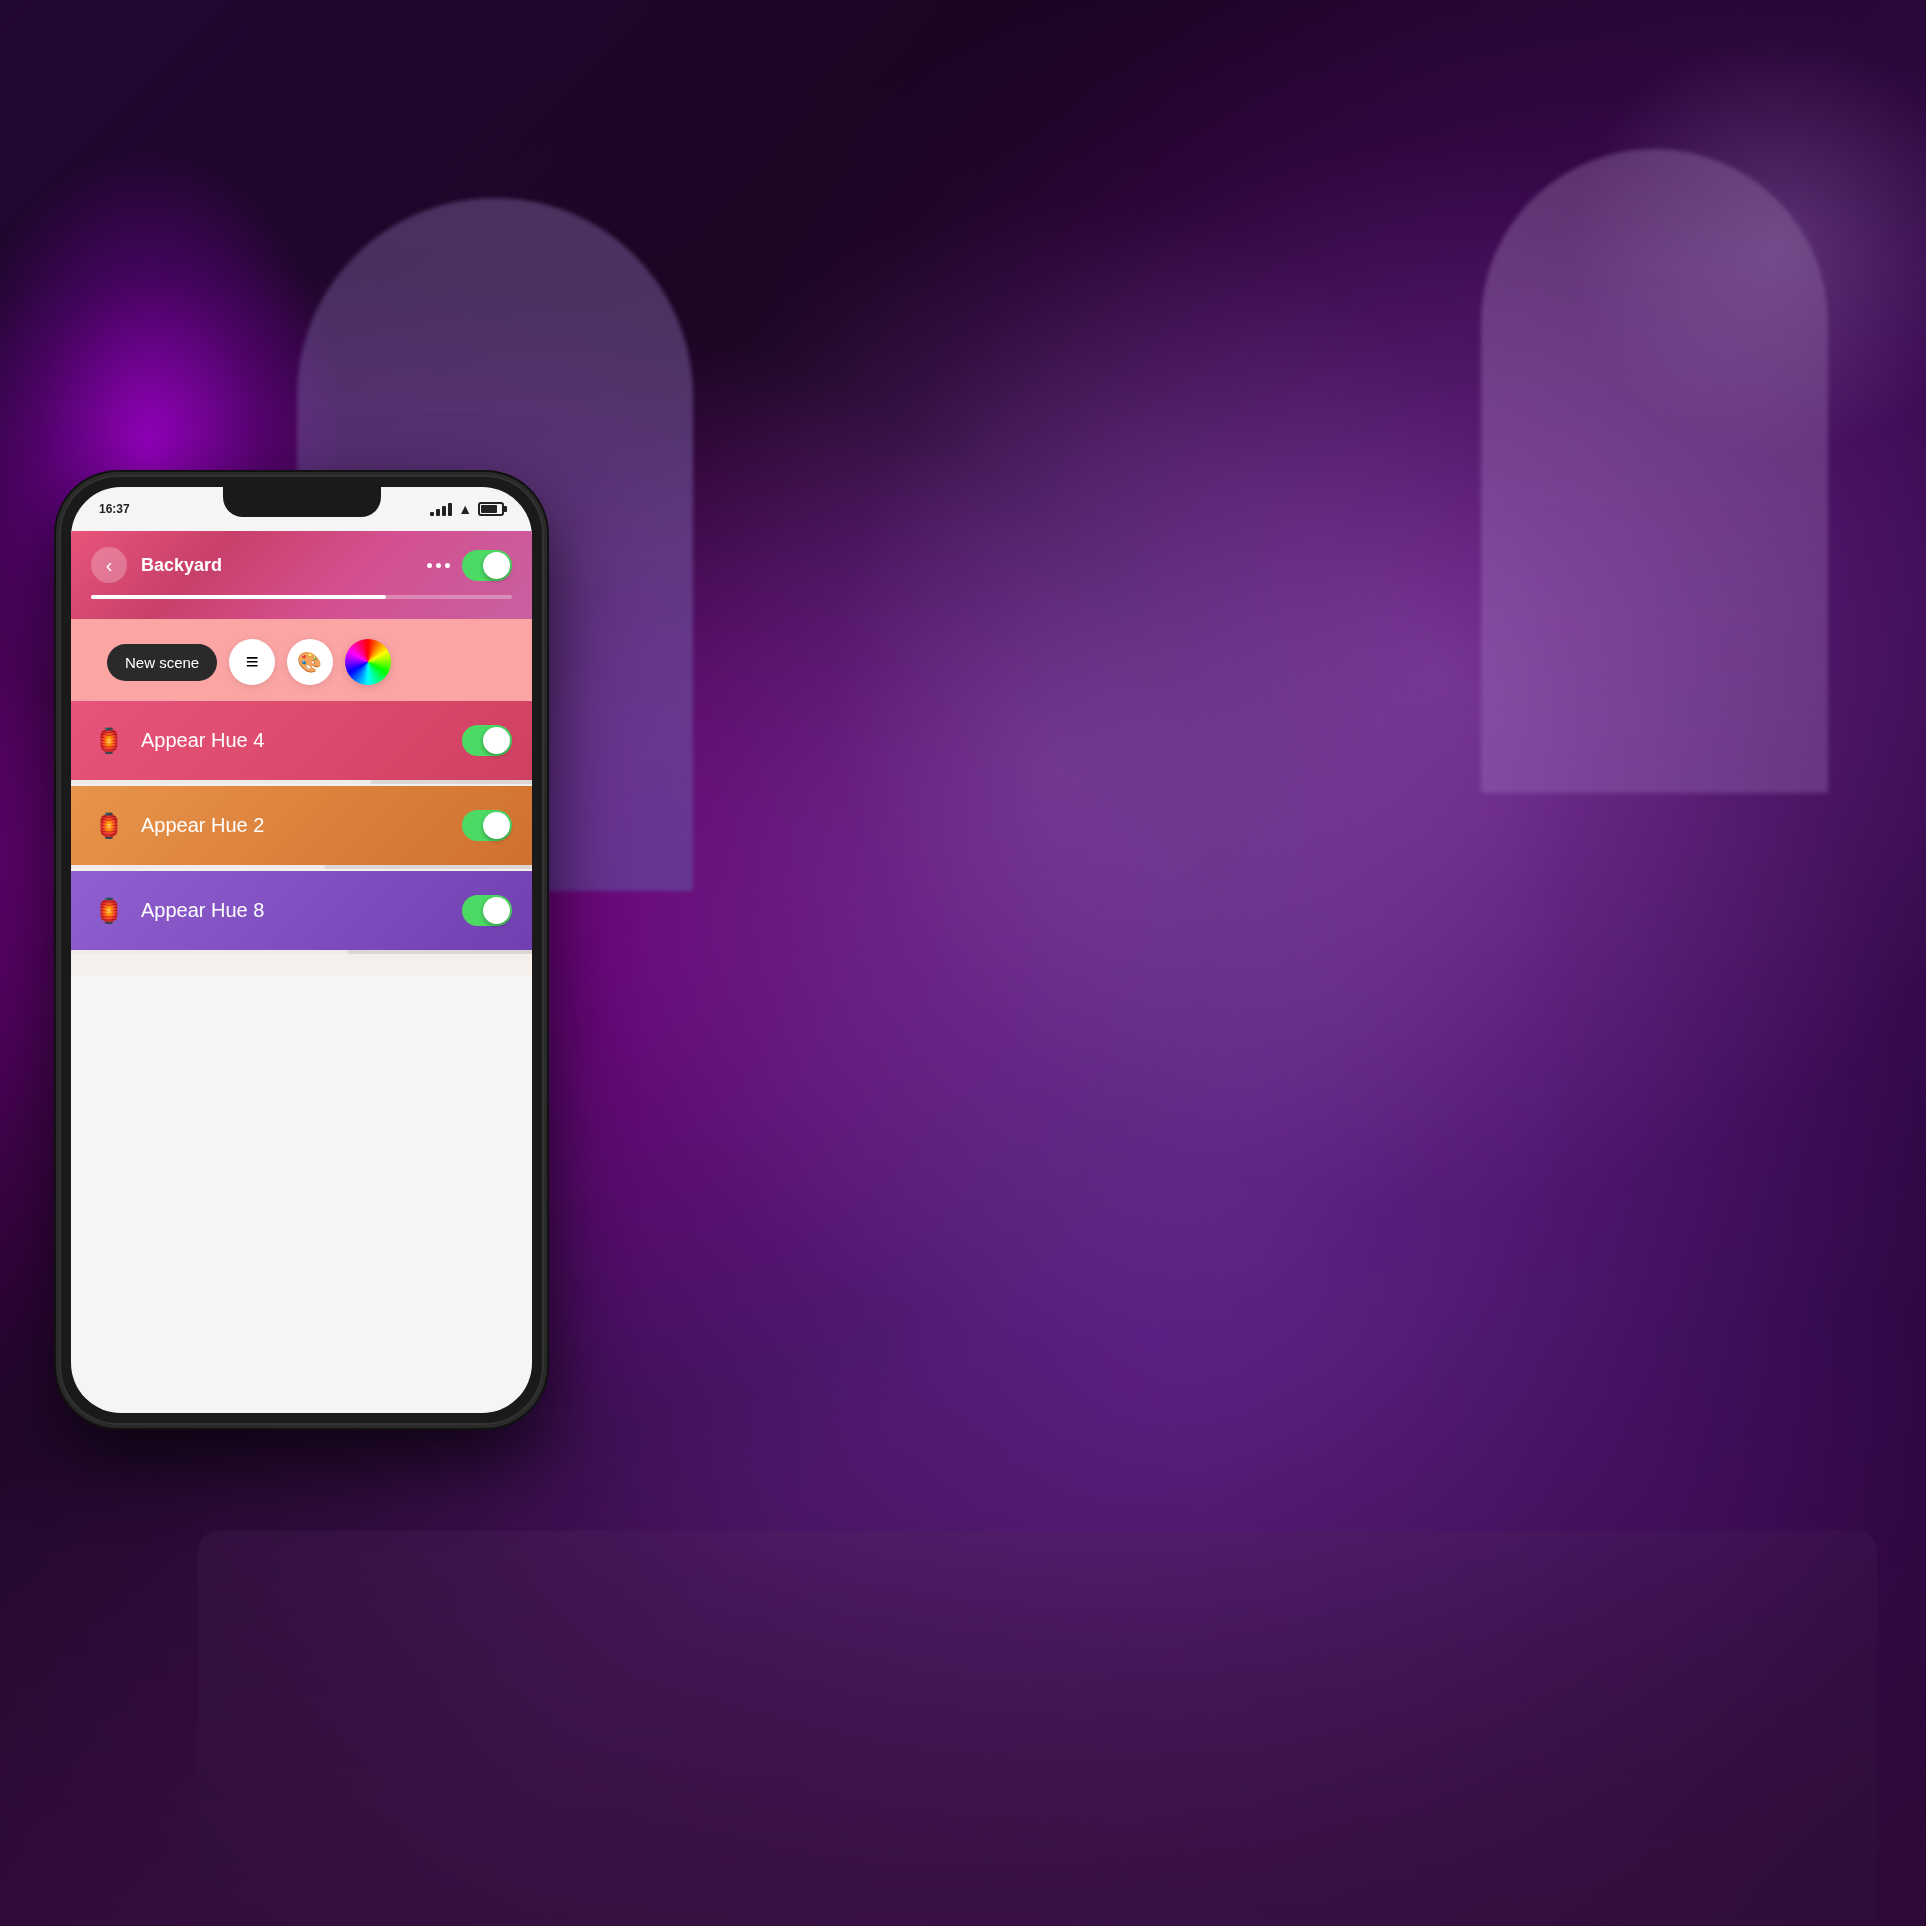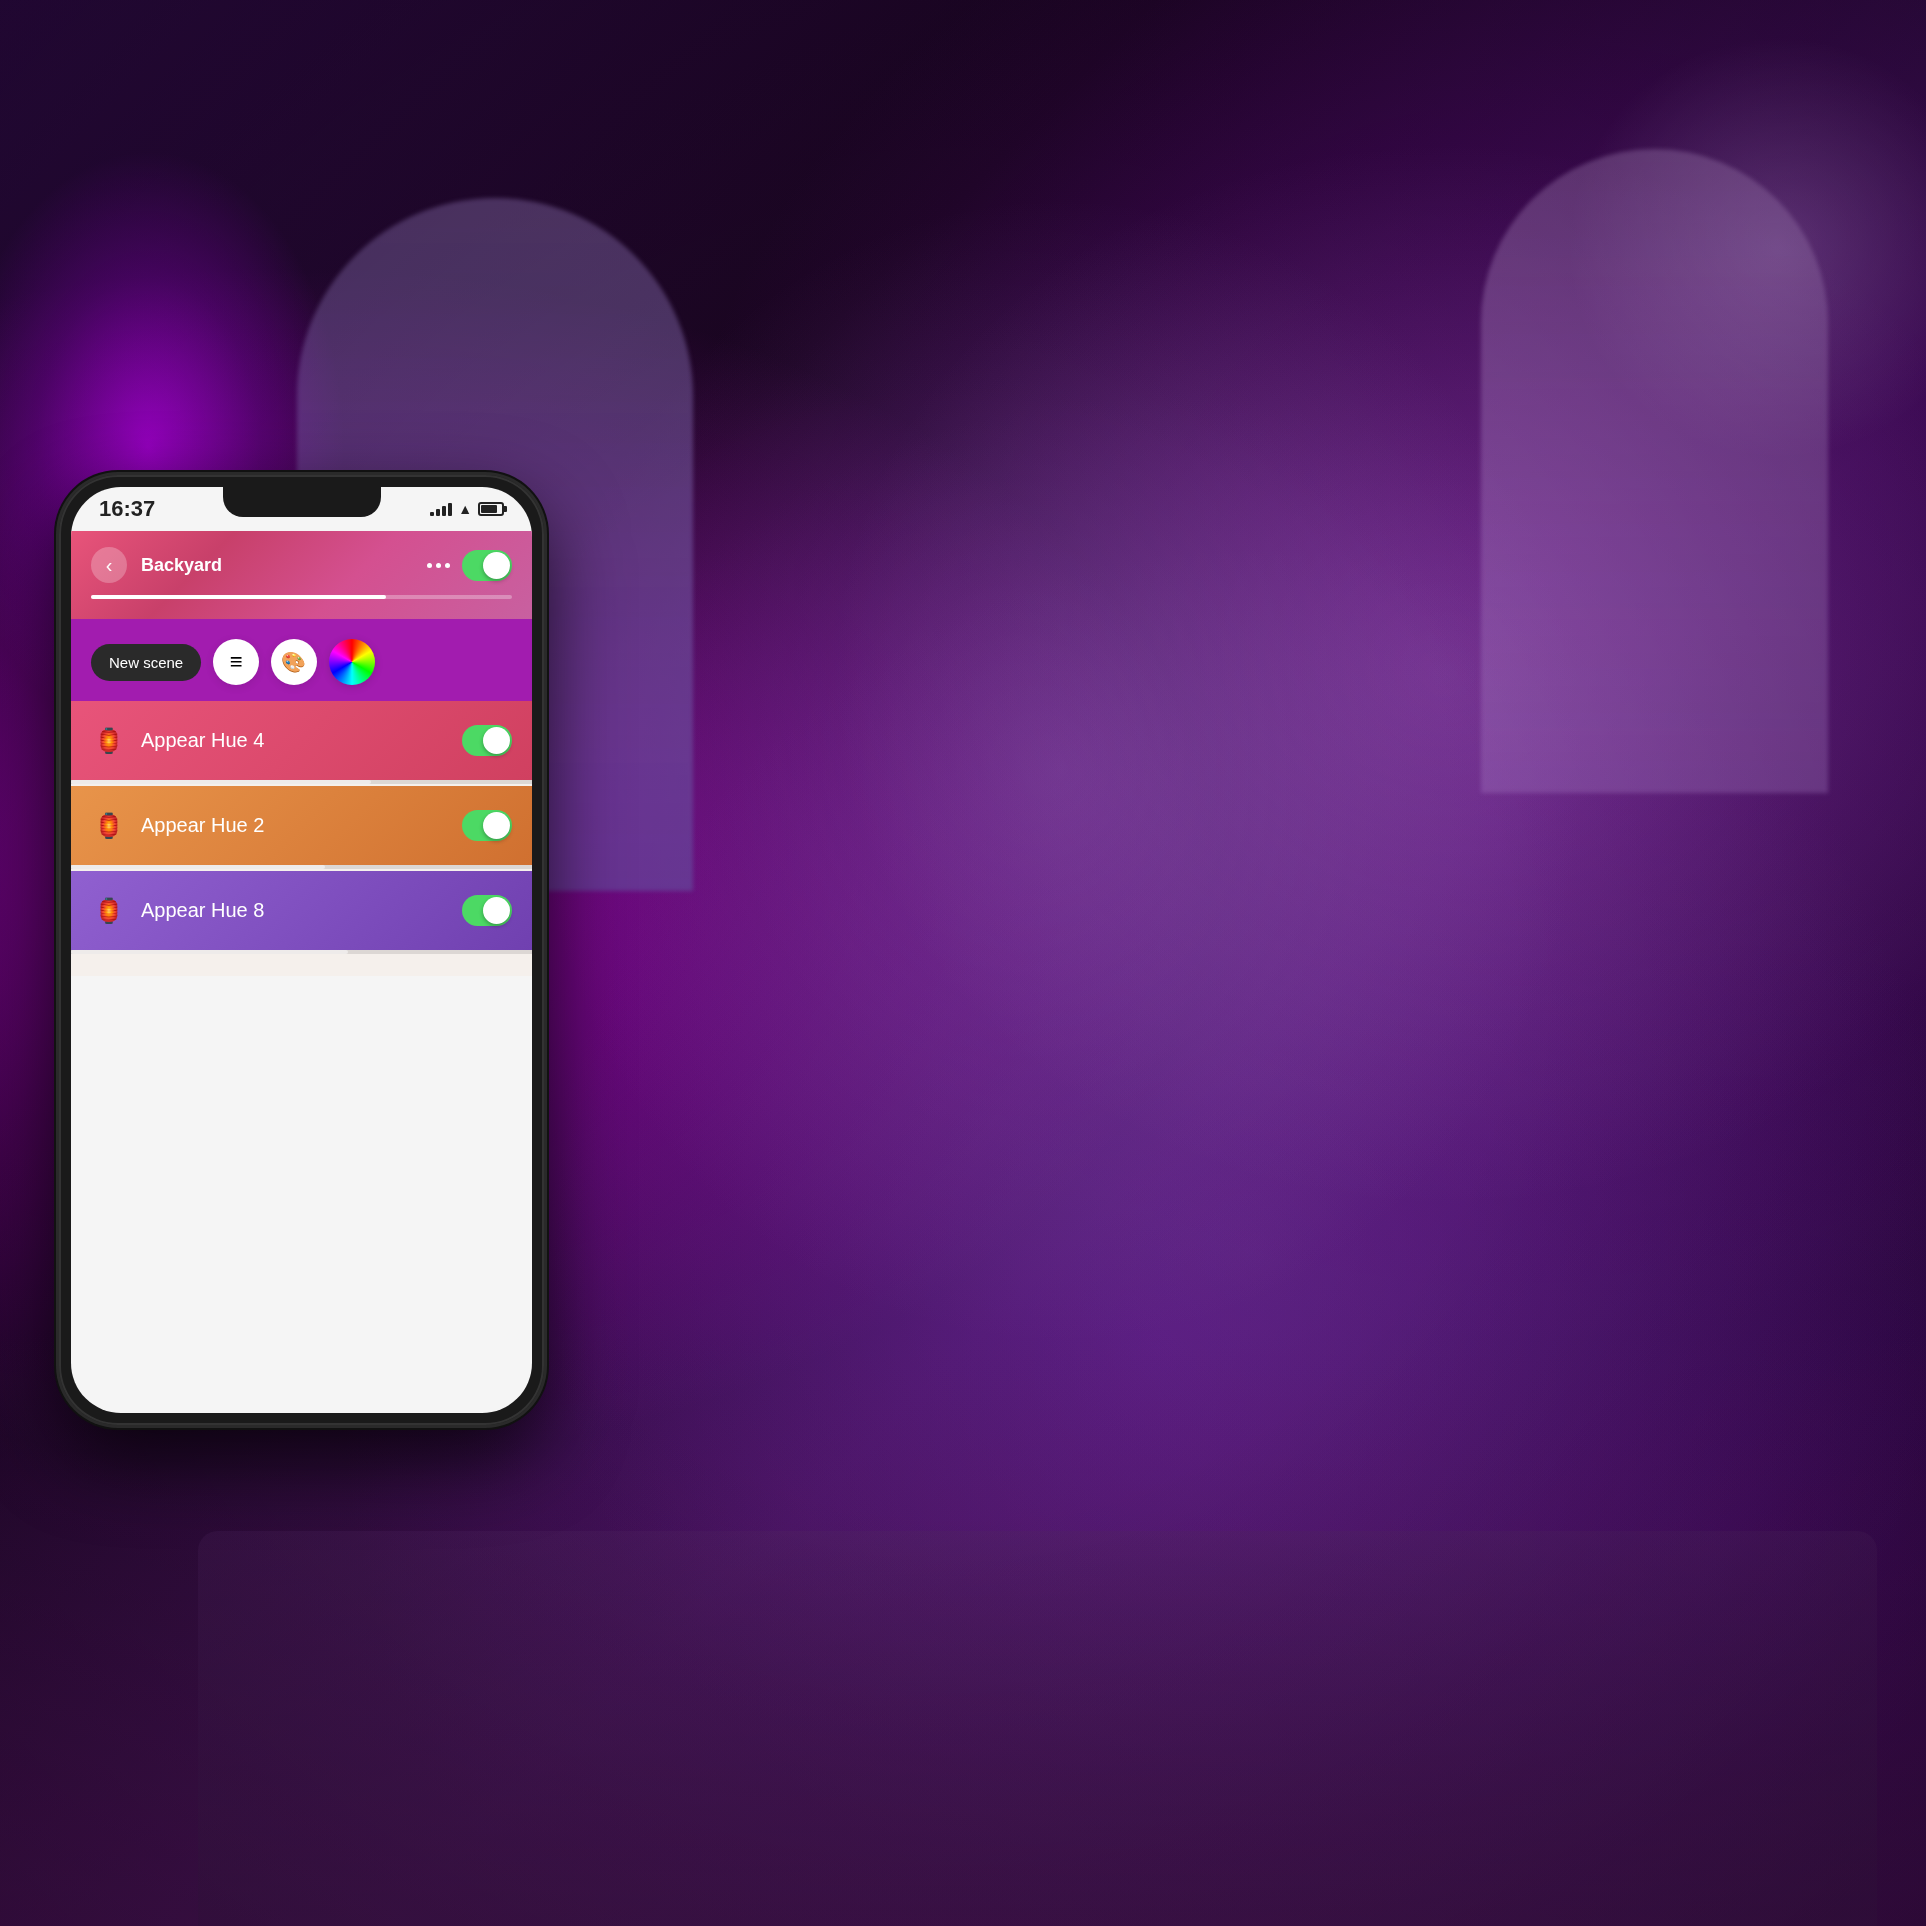--- a/index.html
+++ b/index.html
@@ -124,21 +124,21 @@
       right: 0;
       height: 44px;
       display: flex;
       align-items: center;
       justify-content: space-between;
       padding: 0 28px;
       z-index: 50;
     }
 
     .status-time {
-      font-size: 22px;
+      font-size: 12px;
       font-weight: 600;
       color: #222;
     }
 
     .status-icons {
       display: flex;
       align-items: center;
       gap: 6px;
     }
 
@@ -286,25 +286,25 @@
       left: 0;
       top: 0;
       width: 70%;
       height: 100%;
       background: white;
       border-radius: 2px;
     }
 
     
     .toolbar {
-      padding: 20px 20px 16px;
+      padding: 20px 36px 16px;
       display: flex;
       align-items: center;
       gap: 12px;
-      background: #a21caf;
+      background: #fca5a5;
     }
 
     .new-scene-btn {
       background: #2a2a2a;
       color: white;
       font-size: 15px;
       font-weight: 500;
       padding: 10px 18px;
       border-radius: 20px;
       white-space: nowrap;

